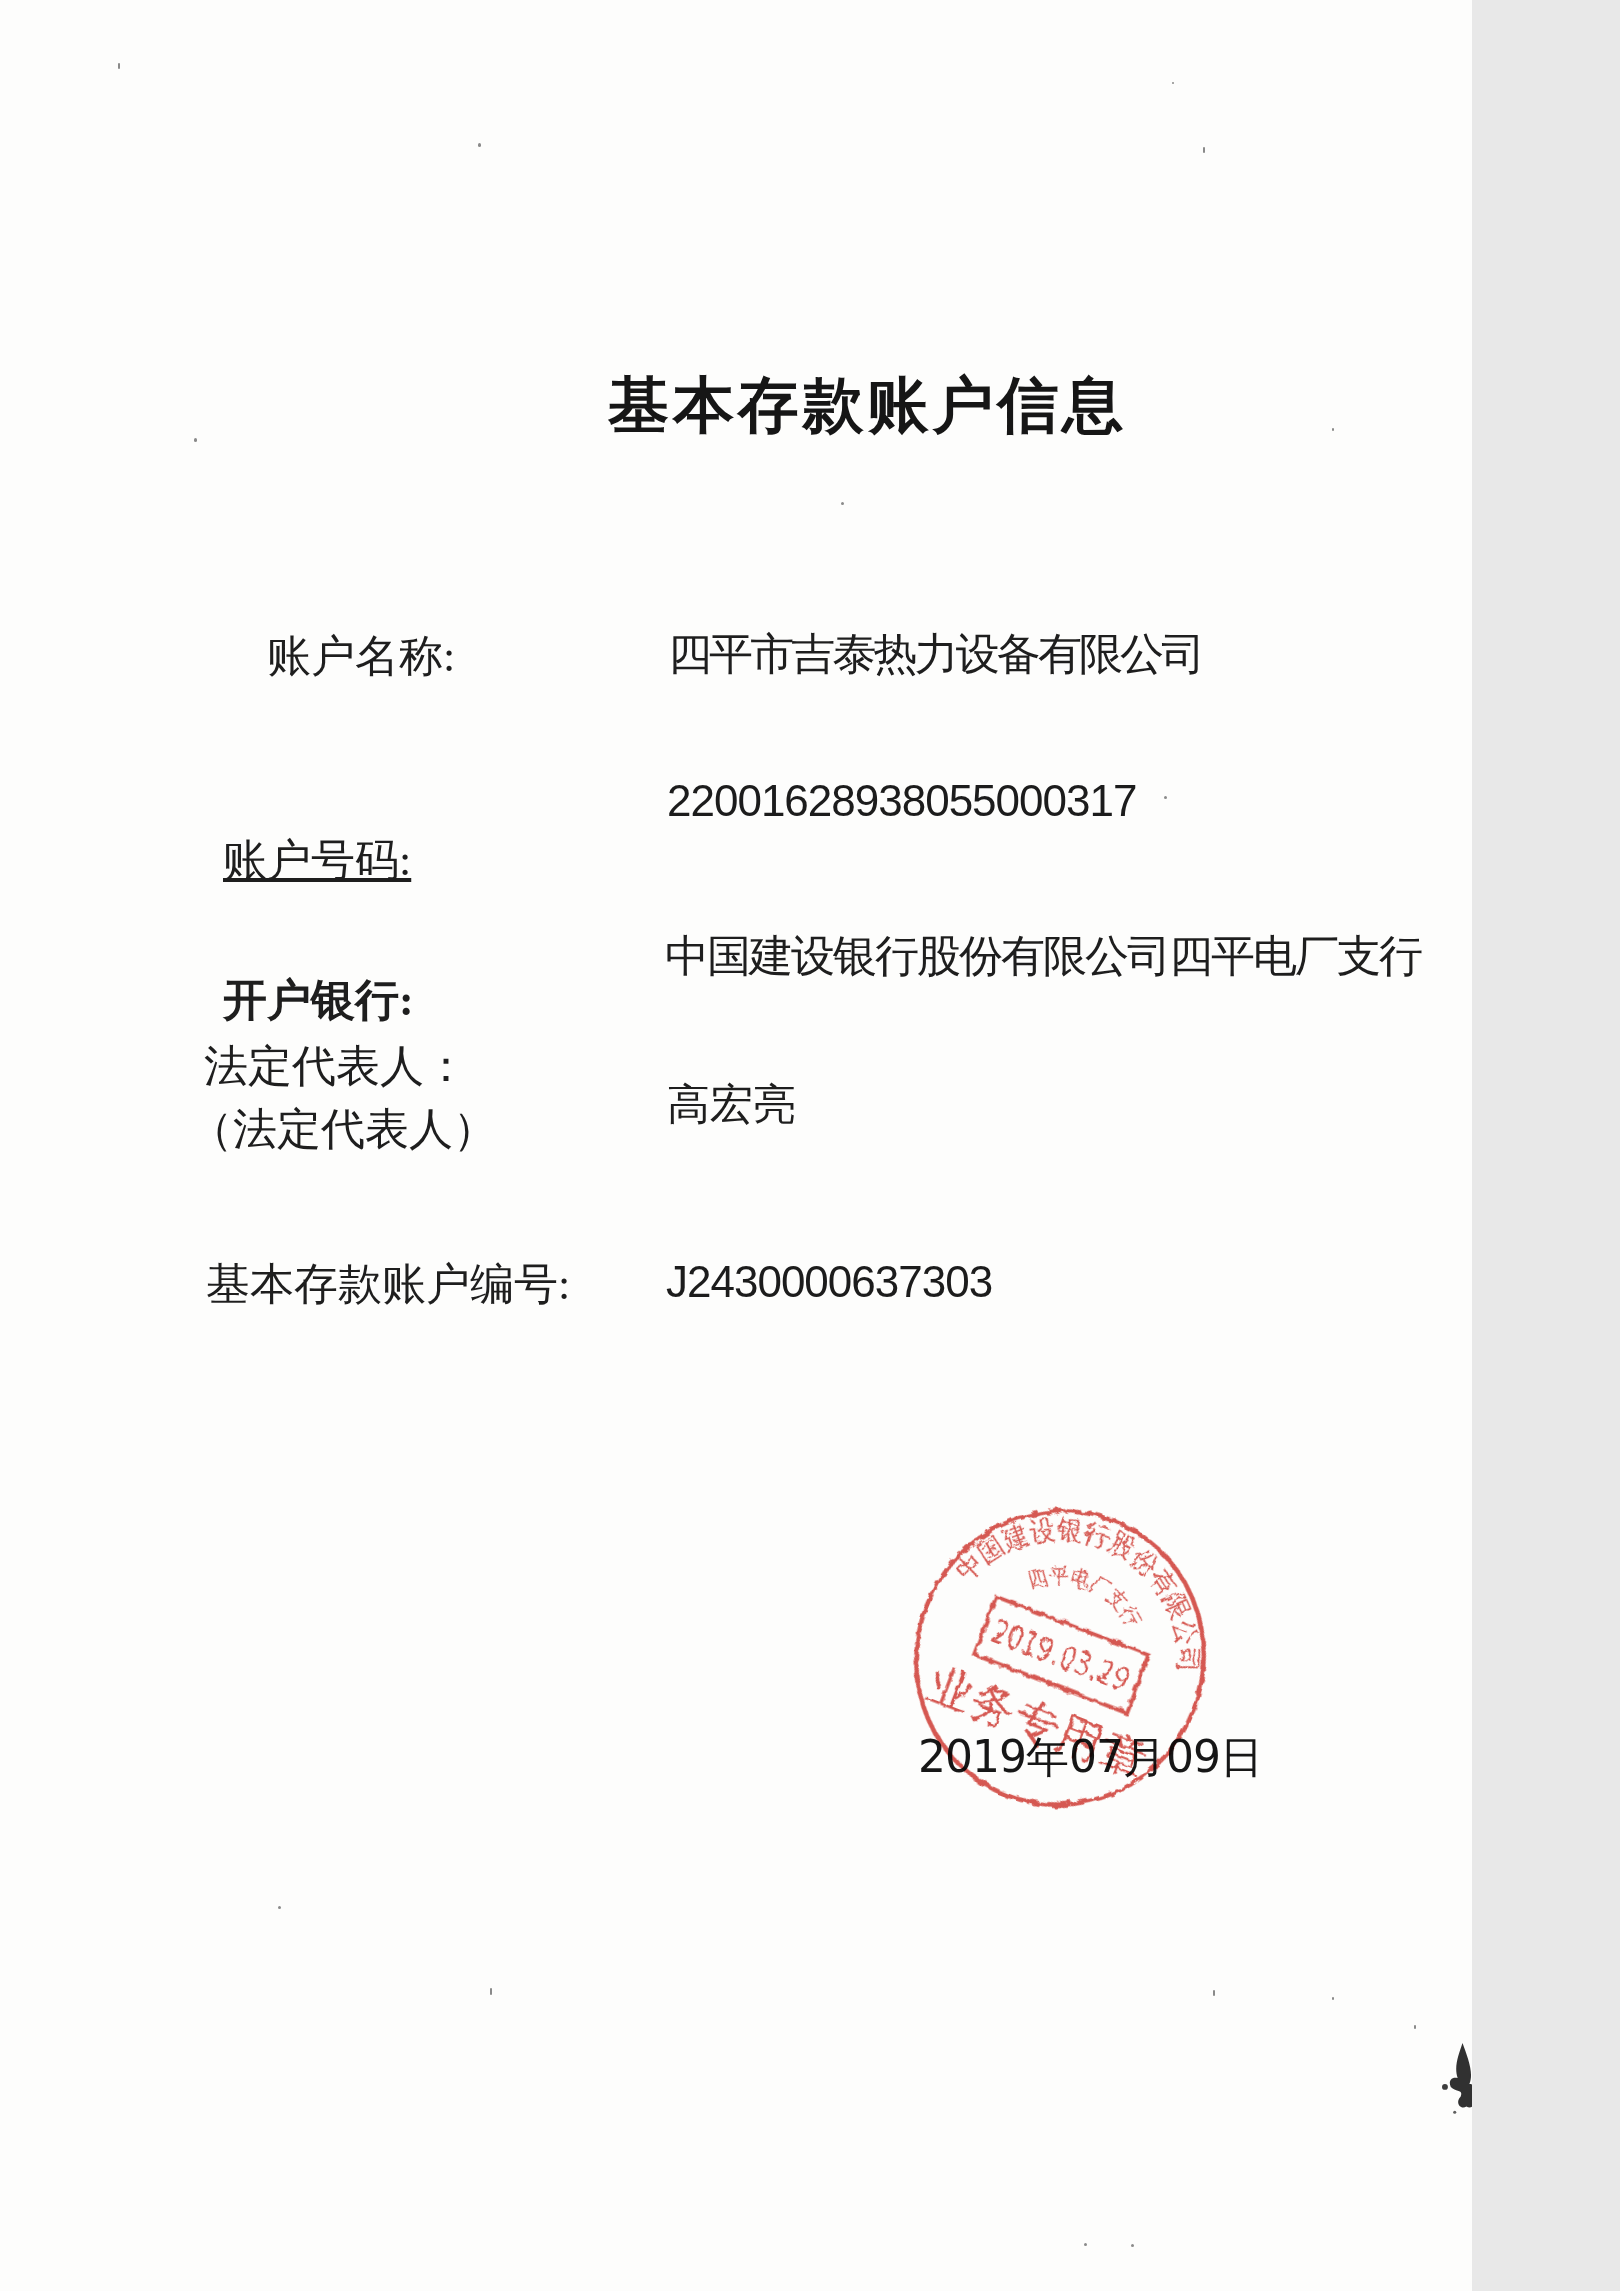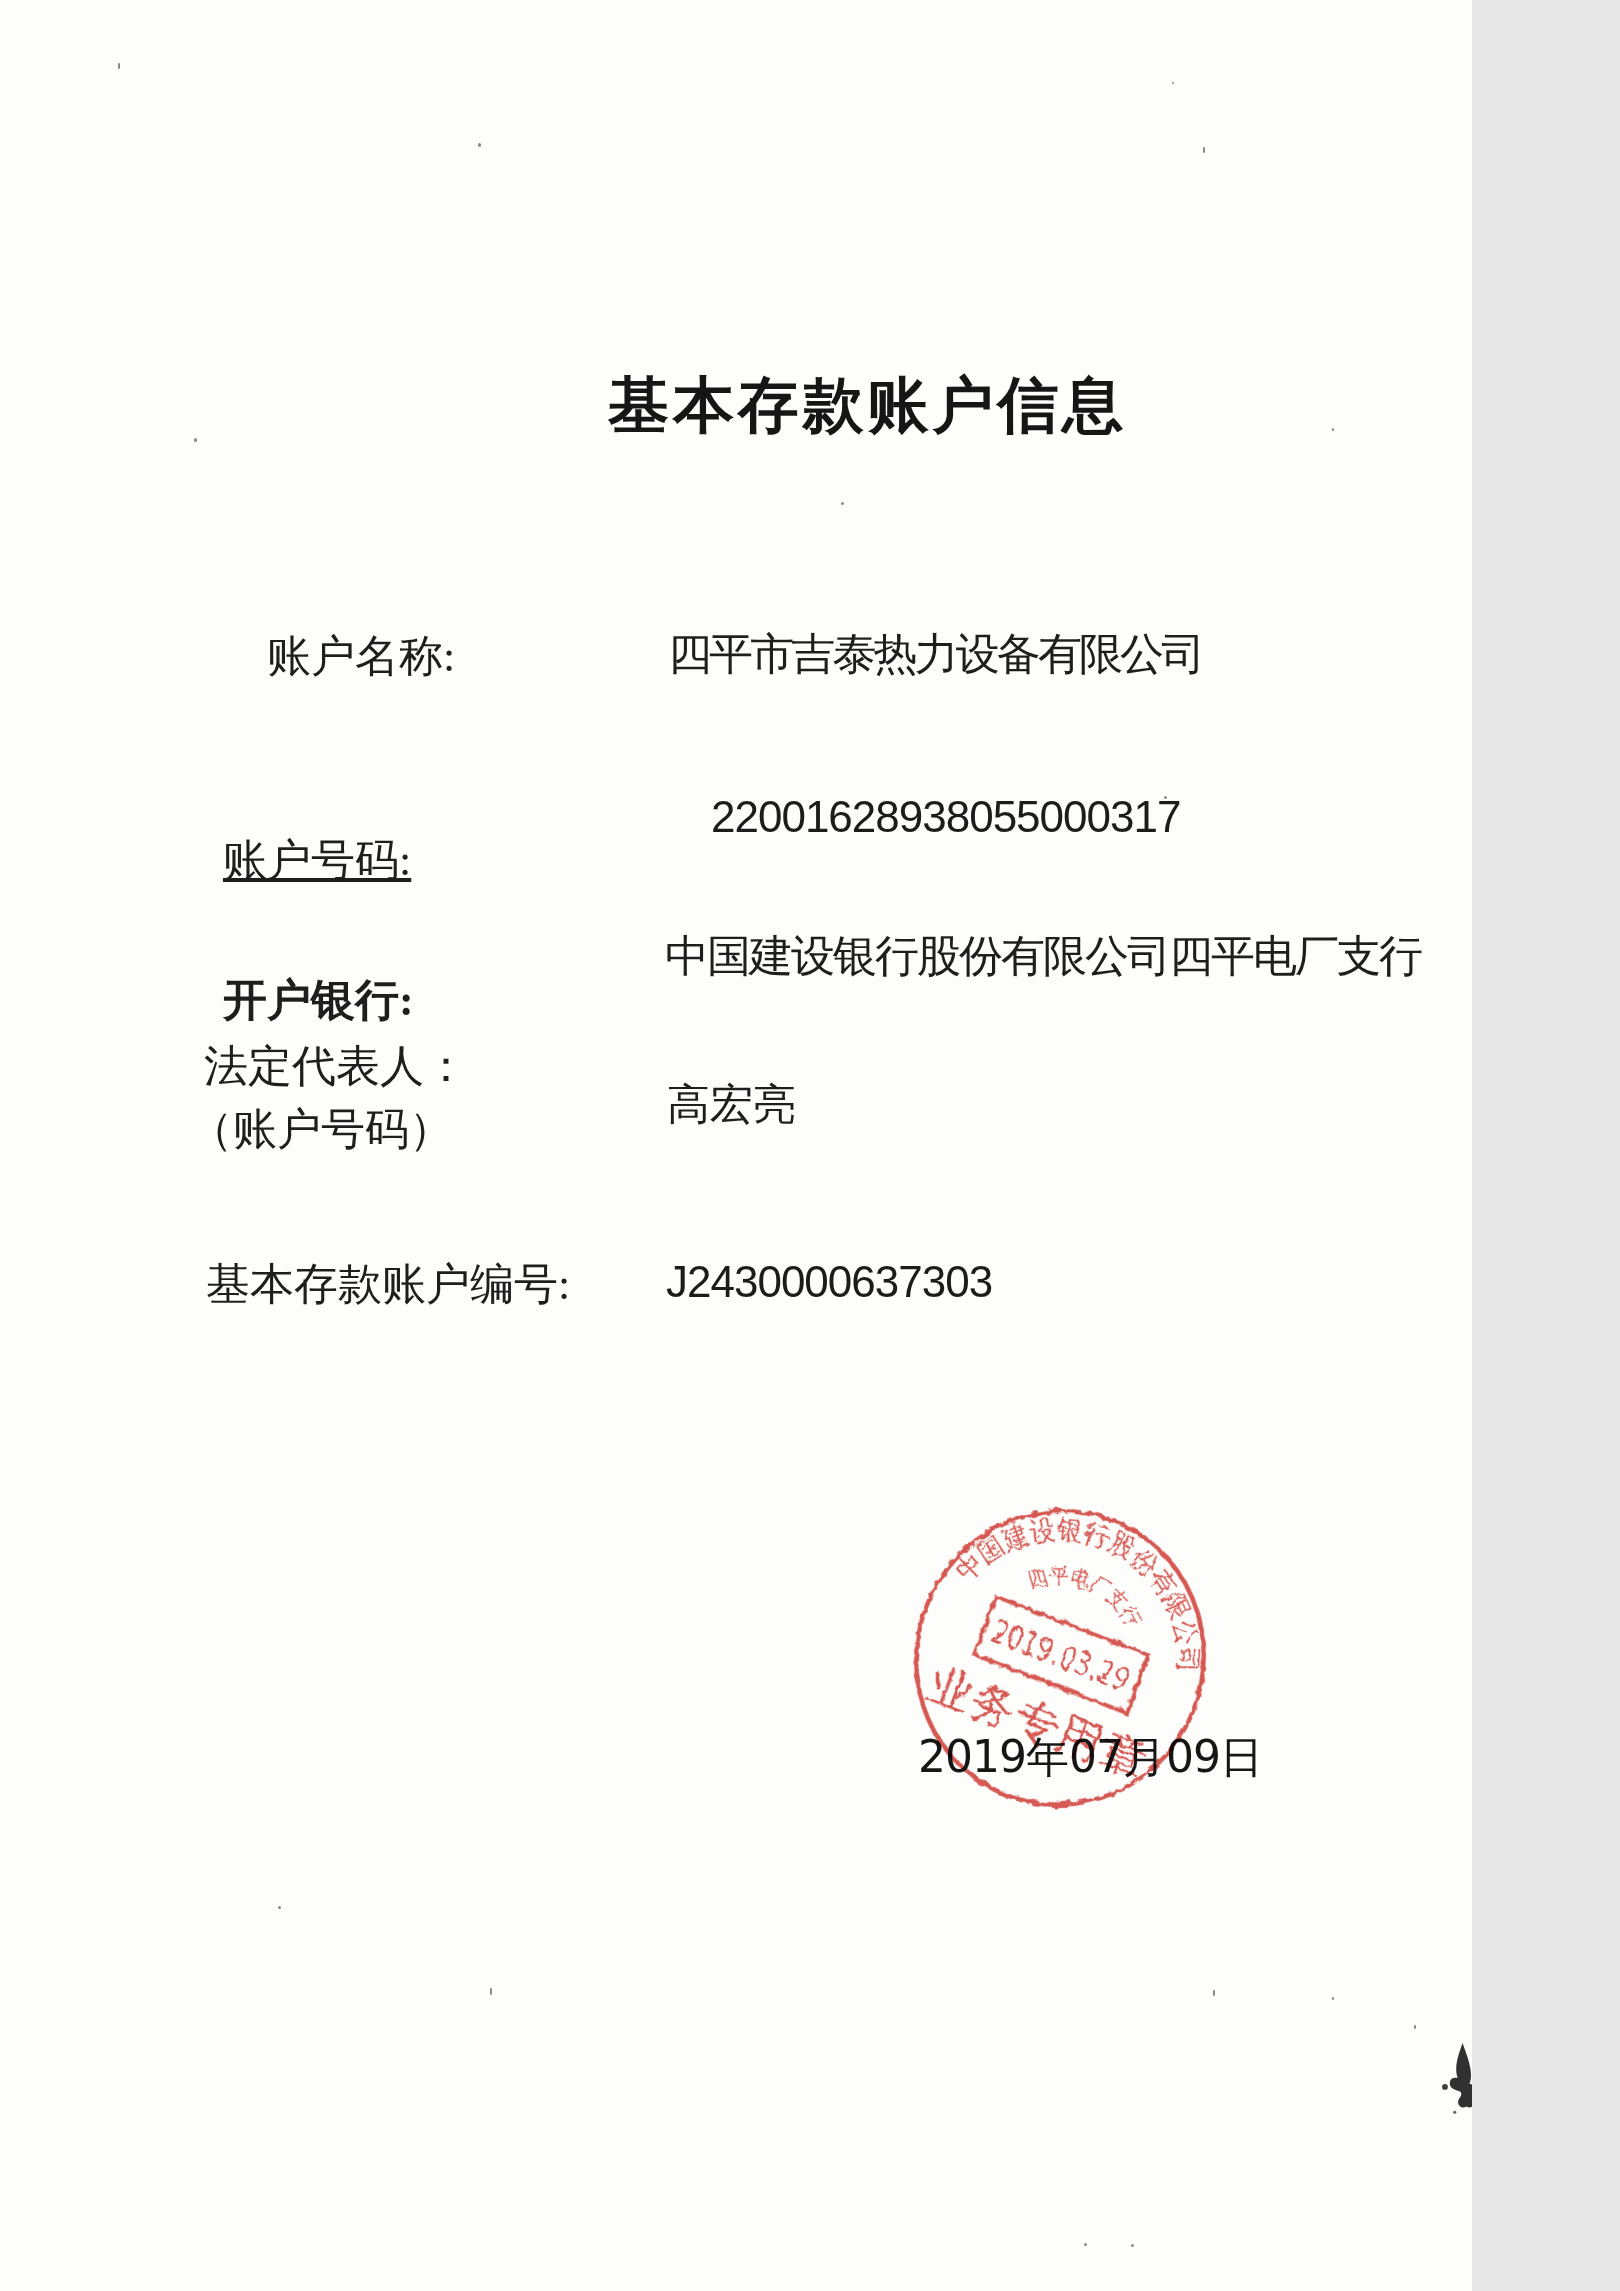--- a/index.html
+++ b/index.html
@@ -44,27 +44,27 @@
 <body>
 
 <div class="page">
 
   <div class="abs cjk title" style="left:608px;top:365px;">基本存款账户信息</div>
 
   <div class="abs cjk lab" style="left:223px;top:627px;margin-left:44px;">账户名称:</div>
   <div class="abs cjk val" style="left:668px;top:625px;">四平市吉泰热力设备有限公司</div>
 
   <div class="abs cjk lab" style="left:223px;top:831px;text-decoration:underline;">账户号码:</div>
-  <div class="abs num" style="left:667px;top:792px;margin-left:44px;">22001628938055000317</div>
+  <div class="abs num" style="left:667px;top:776px;">22001628938055000317</div>
 
   <div class="abs cjk lab" style="left:223px;top:971px;font-weight:bold;">开户银行:</div>
   <div class="abs cjk val" style="left:665px;top:927px;letter-spacing:-2px;">中国建设银行股份有限公司四平电厂支行</div>
 
   <div class="abs cjk lab" style="left:204px;top:1037px;">法定代表人：</div>
-  <div class="abs cjk lab" style="left:189px;top:1100px;">（账户号码）</div>
+  <div class="abs cjk lab" style="left:189px;top:1100px;">（法定代表人）</div>
   <div class="abs cjk val" style="left:667px;top:1076px;letter-spacing:0;font-size:43px;">高宏亮</div>
 
   <div class="abs cjk lab" style="left:206px;top:1255px;">基本存款账户编号:</div>
   <div class="abs num" style="left:666px;top:1257px;">J2430000637303</div>
 
   <div class="abs date-line" style="left:918px;top:1729px;">
     <span class="date-digit">2019</span>
     <span class="cjk date-unit">年</span>
     <span class="date-digit">07</span>
     <span class="cjk date-unit">月</span>

